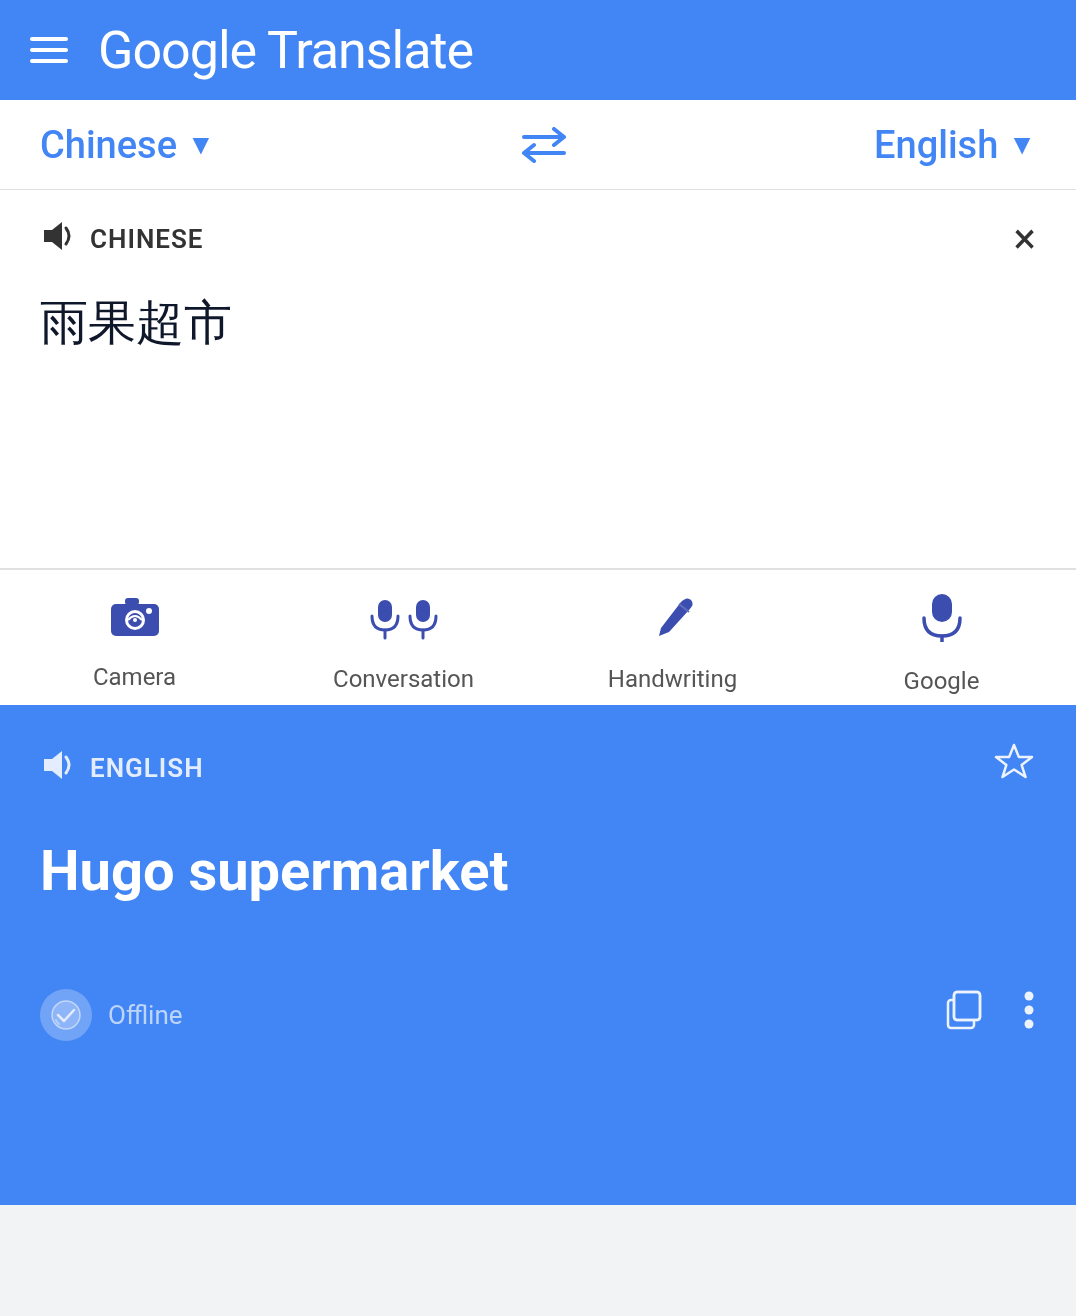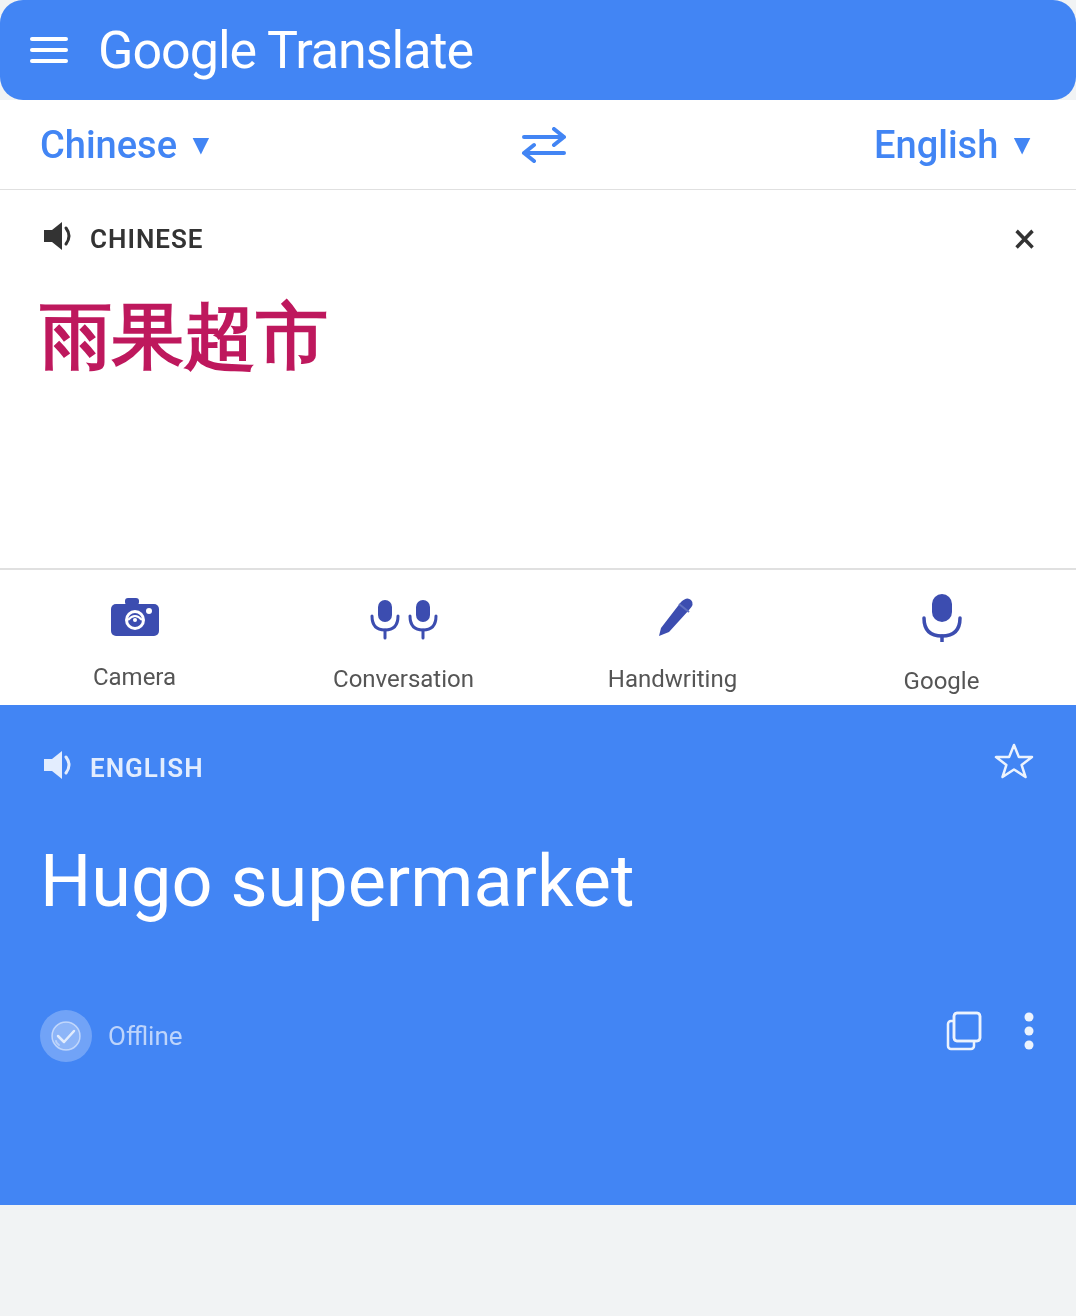--- a/index.html
+++ b/index.html
@@ -12,21 +12,20 @@
     }
 
     
     .header {
       background: #4285f4;
       height: 100px;
       display: flex;
       align-items: center;
       padding: 0 30px;
       gap: 30px;
-      border-radius: 23px;
     }
     .hamburger-icon {
       display: flex;
       flex-direction: column;
       gap: 7px;
       cursor: pointer;
     }
     .hamburger-icon span {
       display: block;
       width: 38px;
@@ -99,23 +98,23 @@
       font-size: 30px;
       color: #333;
     }
     .close-btn {
       font-size: 42px;
       color: #333;
       cursor: pointer;
       line-height: 1;
     }
     .chinese-text {
-      font-size: 72px;
-      font-weight: 700;
-      color: #be185d;
+      font-size: 48px;
+      font-weight: 400;
+      color: #0f172a;
       line-height: 1.2;
       padding: 10px 0 30px 0;
     }
 
     
     .input-toolbar {
       display: flex;
       justify-content: space-around;
       align-items: center;
       padding: 20px 0 10px 0;
@@ -166,23 +165,23 @@
       font-size: 30px;
       color: rgba(255,255,255,0.85);
     }
     .star-btn {
       font-size: 42px;
       color: white;
       cursor: pointer;
       opacity: 0.9;
     }
     .translated-text {
-      font-size: 72px;
+      font-size: 56px;
       color: white;
-      font-weight: 400;
+      font-weight: 700;
       line-height: 1.3;
       padding: 10px 0 60px 0;
     }
 
     
     .output-bottom-bar {
       display: flex;
       align-items: center;
       justify-content: space-between;
       padding-top: 20px;

